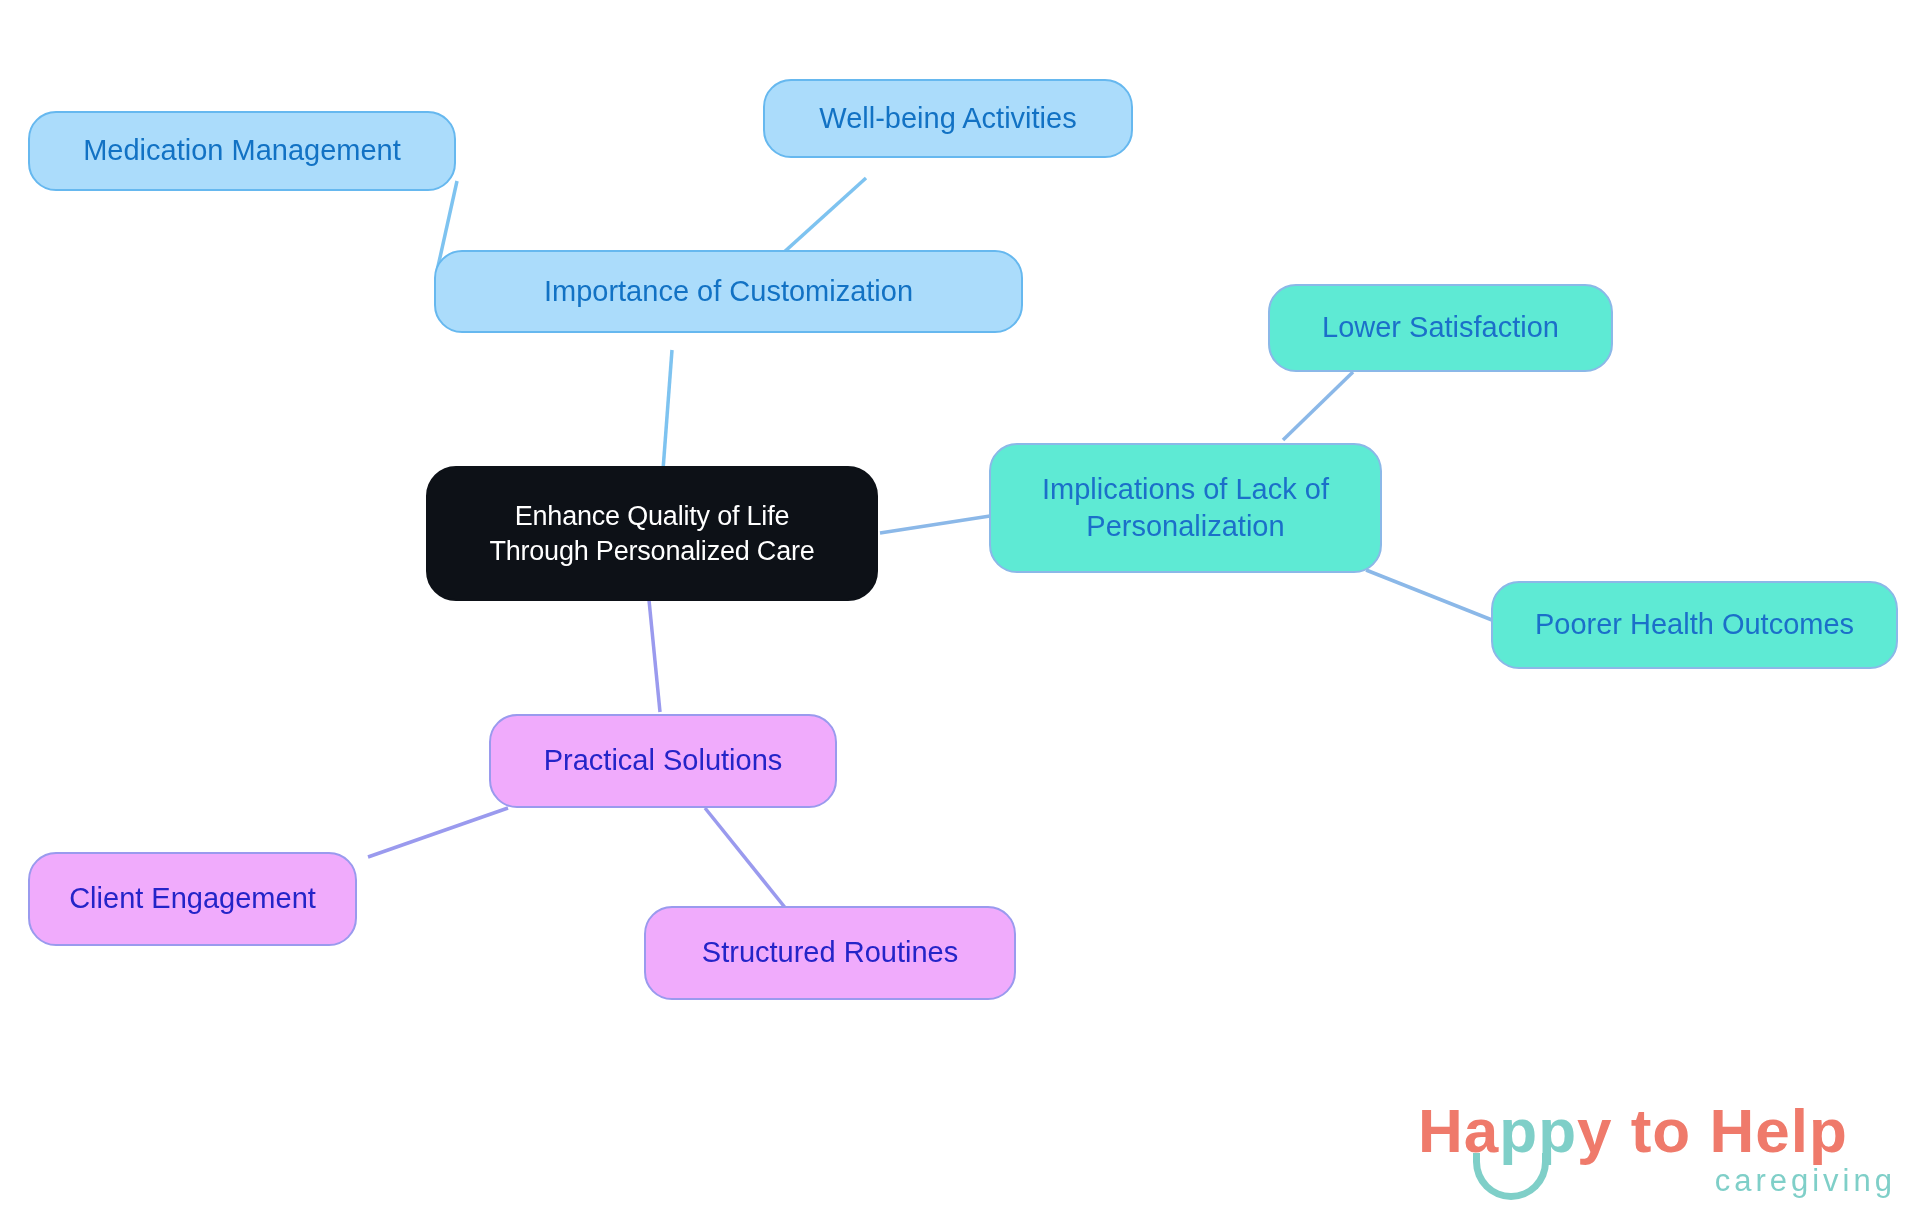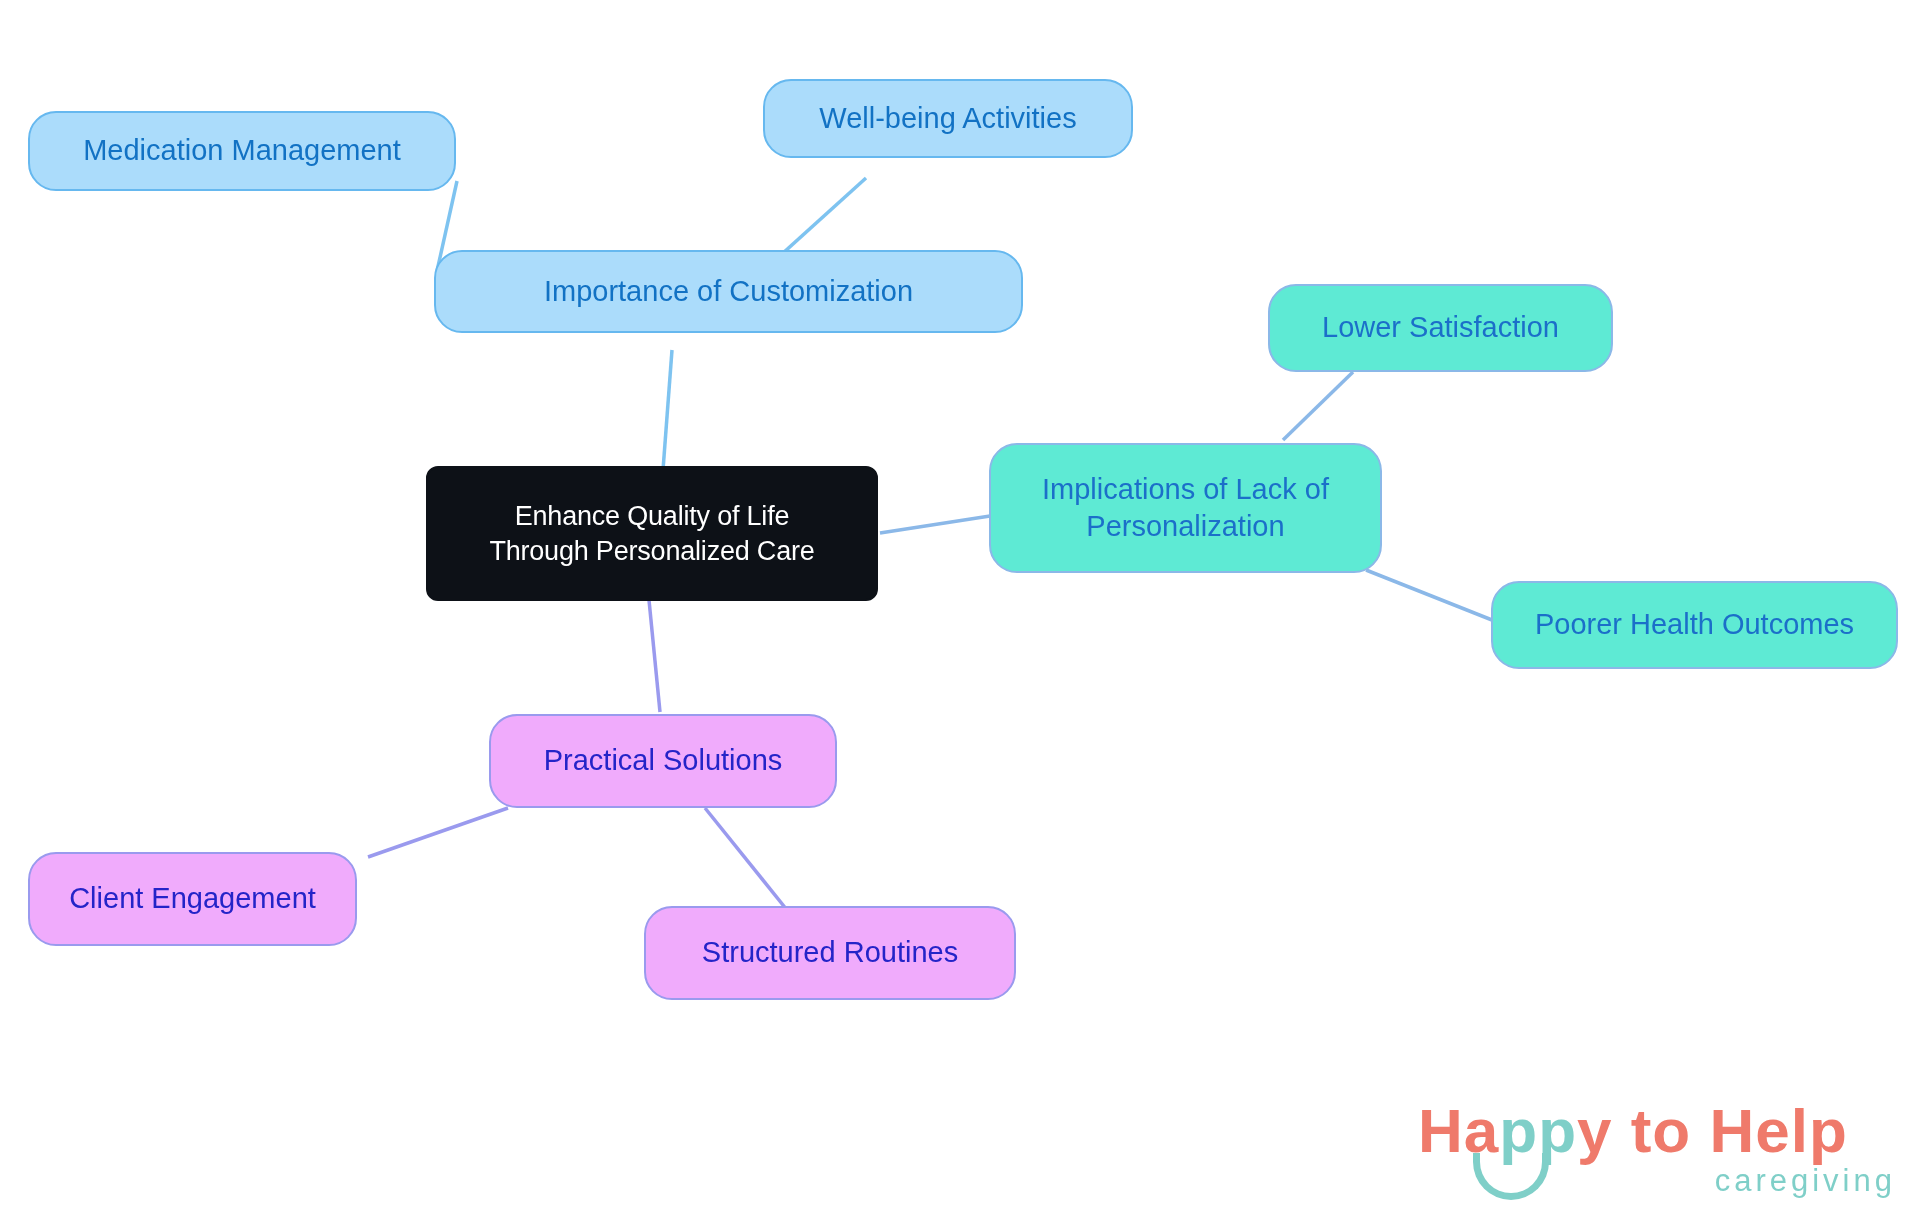--- a/index.html
+++ b/index.html
@@ -42,21 +42,21 @@
     border-width: 2px;
     line-height: 1.28;
     white-space: pre-line;
     user-select: none;
   }
 
   .node-root {
     background: #0d1117;
     border-color: #0d1117;
     color: #ffffff;
-    border-radius: 12px;
+    border-radius: 30px;
     font-size: 27px;
     letter-spacing: -0.2px;
   }
 
   .node-blue-a {
     background: #abdcfb;
     border-color: #66b8ef;
     color: #1272c4;
     font-size: 29px;
   }

